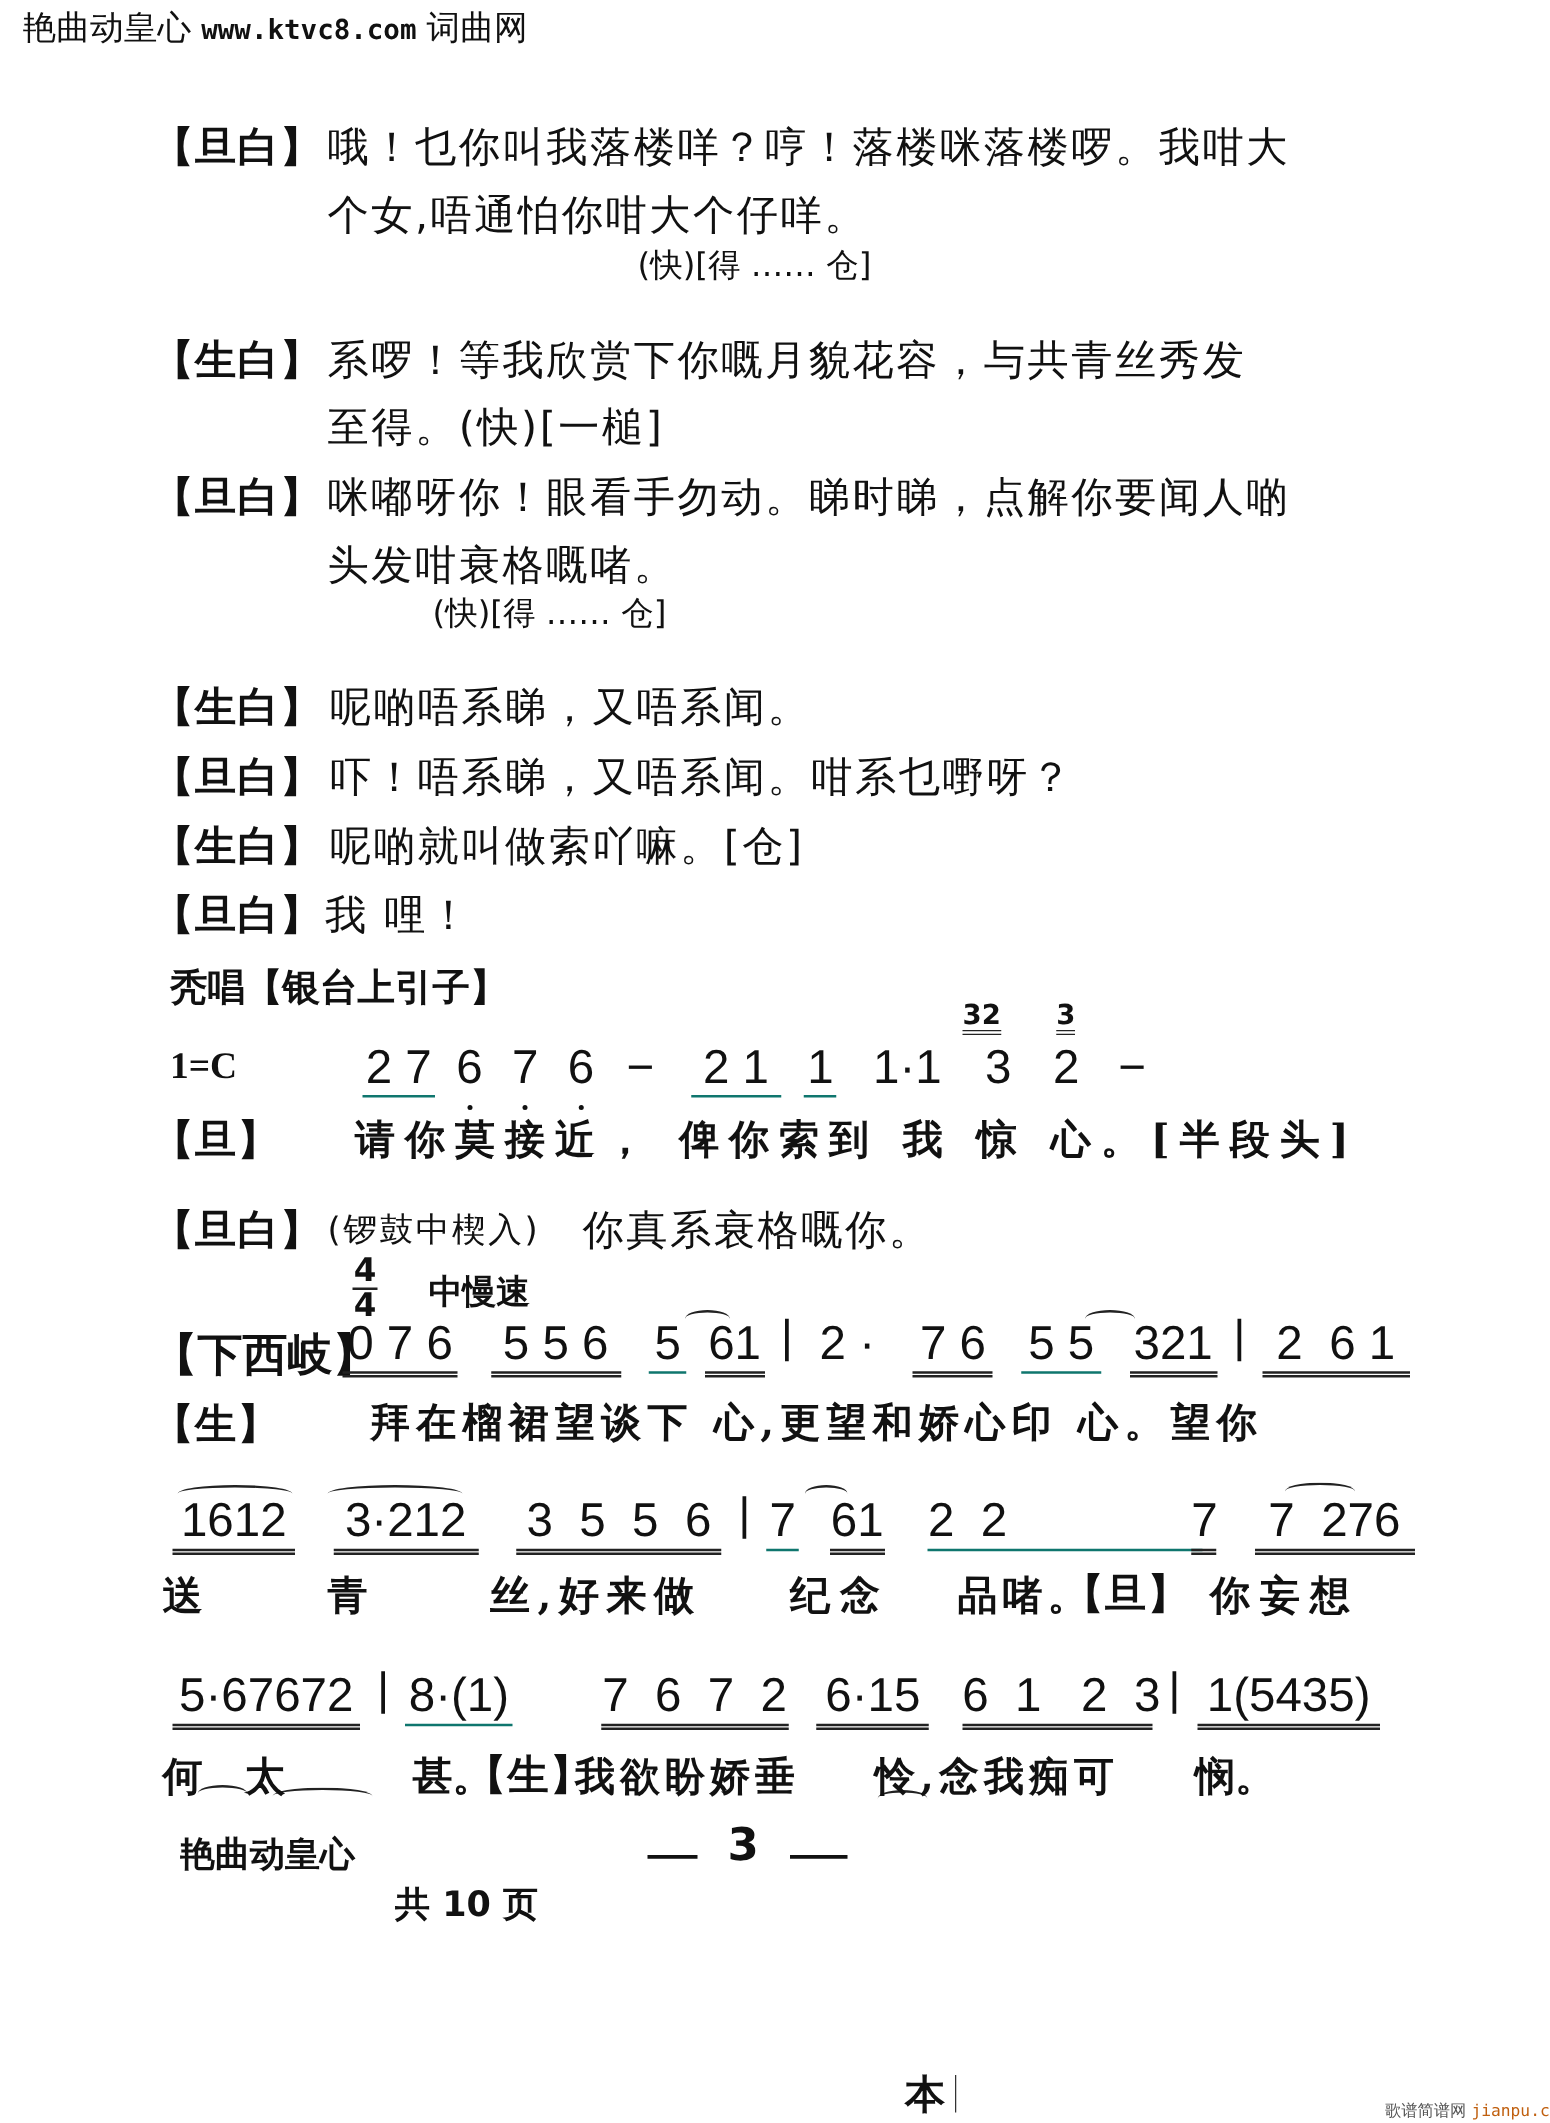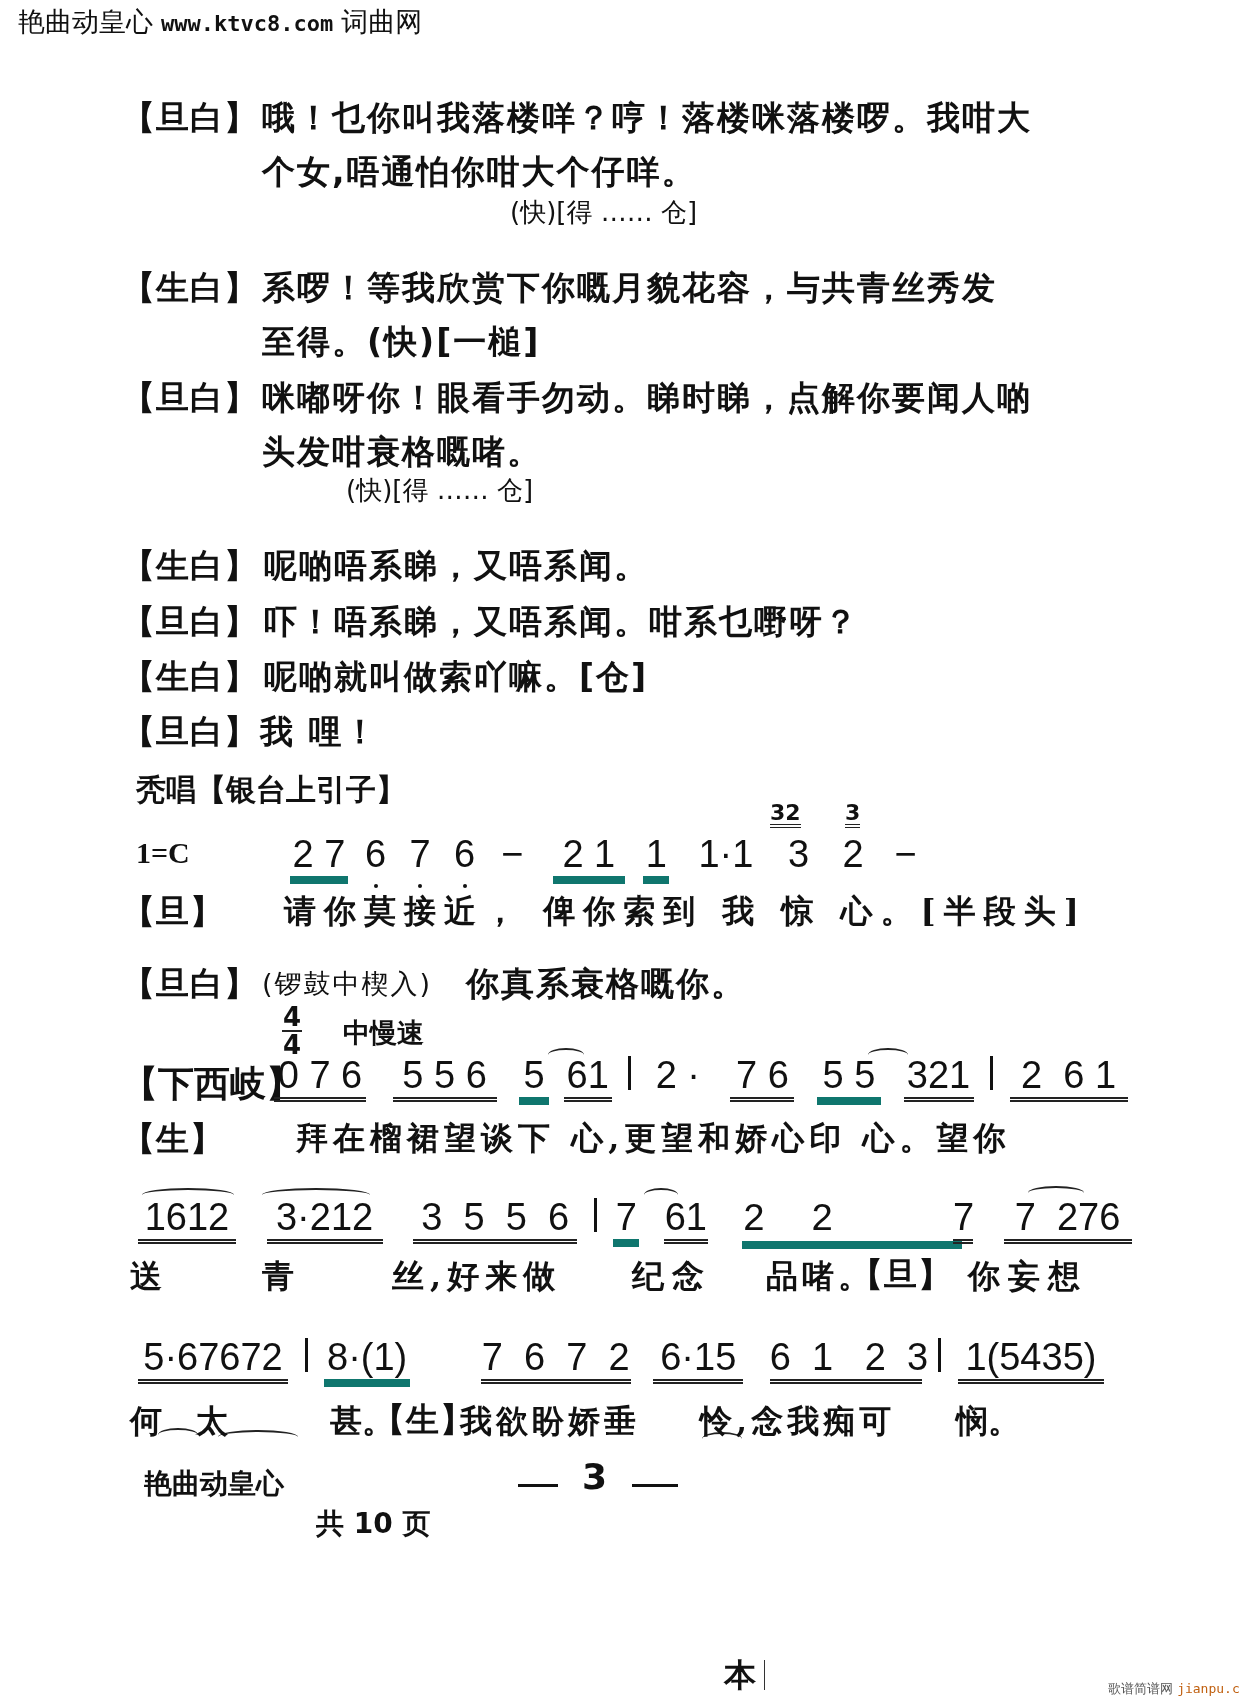--- a/index.html
+++ b/index.html
@@ -5,29 +5,29 @@
   * { margin: 0; padding: 0; box-sizing: border-box; }
   html, body { width: 1240px; height: 1698px; background: #ffffff; overflow: hidden; }
   body { position: relative; font-family: "DejaVu Sans", "Liberation Sans", sans-serif; color: #111; }
 
   .abs { position: absolute; white-space: nowrap; }
 
   .watermark-top { left: 18px; top: 4px; font-size: 27px; color: #111; letter-spacing: 0px; }
   .watermark-top .url { font-family: "DejaVu Sans Mono", "Liberation Mono", monospace; font-size: 22px; font-weight: bold; margin: 0 8px; }
 
   .role { font-weight: bold; font-size: 33px; letter-spacing: 1px; }
-  .speech { font-size: 33px; font-weight: bold; letter-spacing: 2px; }
+  .speech { font-size: 33px; font-weight: normal; letter-spacing: 2px; }
   .stage { font-size: 27px; letter-spacing: 2px; }
   .cue { font-size: 26px; }
 
   .notes { font-family: "Liberation Sans", "DejaVu Sans", sans-serif; font-size: 38px; letter-spacing: 0; }
   .lyric { font-family: "DejaVu Serif", "Liberation Serif", serif; font-size: 32px; font-weight: bold; }
 
   .n { display: inline-block; position: relative; text-align: center; }
-  .u1 { border-bottom: 8px solid #0f766e; }
+  .u1 { border-bottom: 2px solid #0f766e; }
   .u2 { border-bottom: 5px double #222; }
   .dot-below::after { content: ""; position: absolute; left: 50%; bottom: -12px; width: 4px; height: 4px; margin-left: -2px; background: #111; border-radius: 50%; }
   .slur { position: absolute; height: 14px; border-top: 2px solid #222; border-radius: 50% 50% 0 0; }
 
   .bar { display: inline-block; width: 3px; height: 34px; background: #111; vertical-align: -2px; margin: 0 6px; }
 
   .footer-left { font-size: 28px; font-weight: bold; }
   .page-num { font-size: 36px; font-weight: bold; }
 
   .site-mark { font-size: 13px; color: #555; }
@@ -120,21 +120,21 @@
 <div class="abs role" style="left:122px; top:1117px;">【生】</div>
 <div class="abs lyric" style="left:296px; top:1117px; letter-spacing:5px;">拜在榴裙望谈下 心,更望和娇心印 心。望你</div>
 
 <div class="abs notes" style="left:138px; top:1196px;">
   <span class="n u2" style="width:98px;">1612</span>
   <span class="n u2" style="width:116px; margin-left:20px;">3·212</span>
   <span class="n u2" style="width:164px; margin-left:20px;">3&nbsp;&nbsp;5&nbsp;&nbsp;5&nbsp;&nbsp;6</span>
   <span class="bar"></span>
   <span class="n u1" style="width:26px;">7</span>
   <span class="n u2" style="width:44px; margin-left:14px;">61</span>
-  <span class="n u1" style="width:220px; margin-left:24px; text-align:left;font-family:Liberation Mono, monospace;">2&nbsp;&nbsp;2</span>
+  <span class="n u1" style="width:220px; margin-left:24px; text-align:left;">2&nbsp;&nbsp;2</span>
   <span class="n u2" style="width:20px; margin-left:-20px;">7</span>
   <span class="n u2" style="width:128px; margin-left:20px;">7&nbsp;&nbsp;276</span>
 </div>
 <div class="slur abs" style="left:142px; top:1188px; width:92px;"></div>
 <div class="slur abs" style="left:262px; top:1188px; width:108px;"></div>
 <div class="slur abs" style="left:644px; top:1188px; width:34px;"></div>
 <div class="slur abs" style="left:1028px; top:1186px; width:56px;"></div>
 
 <div class="abs lyric" style="left:130px; top:1255px;">送</div>
 <div class="abs lyric" style="left:262px; top:1255px;">青</div>

